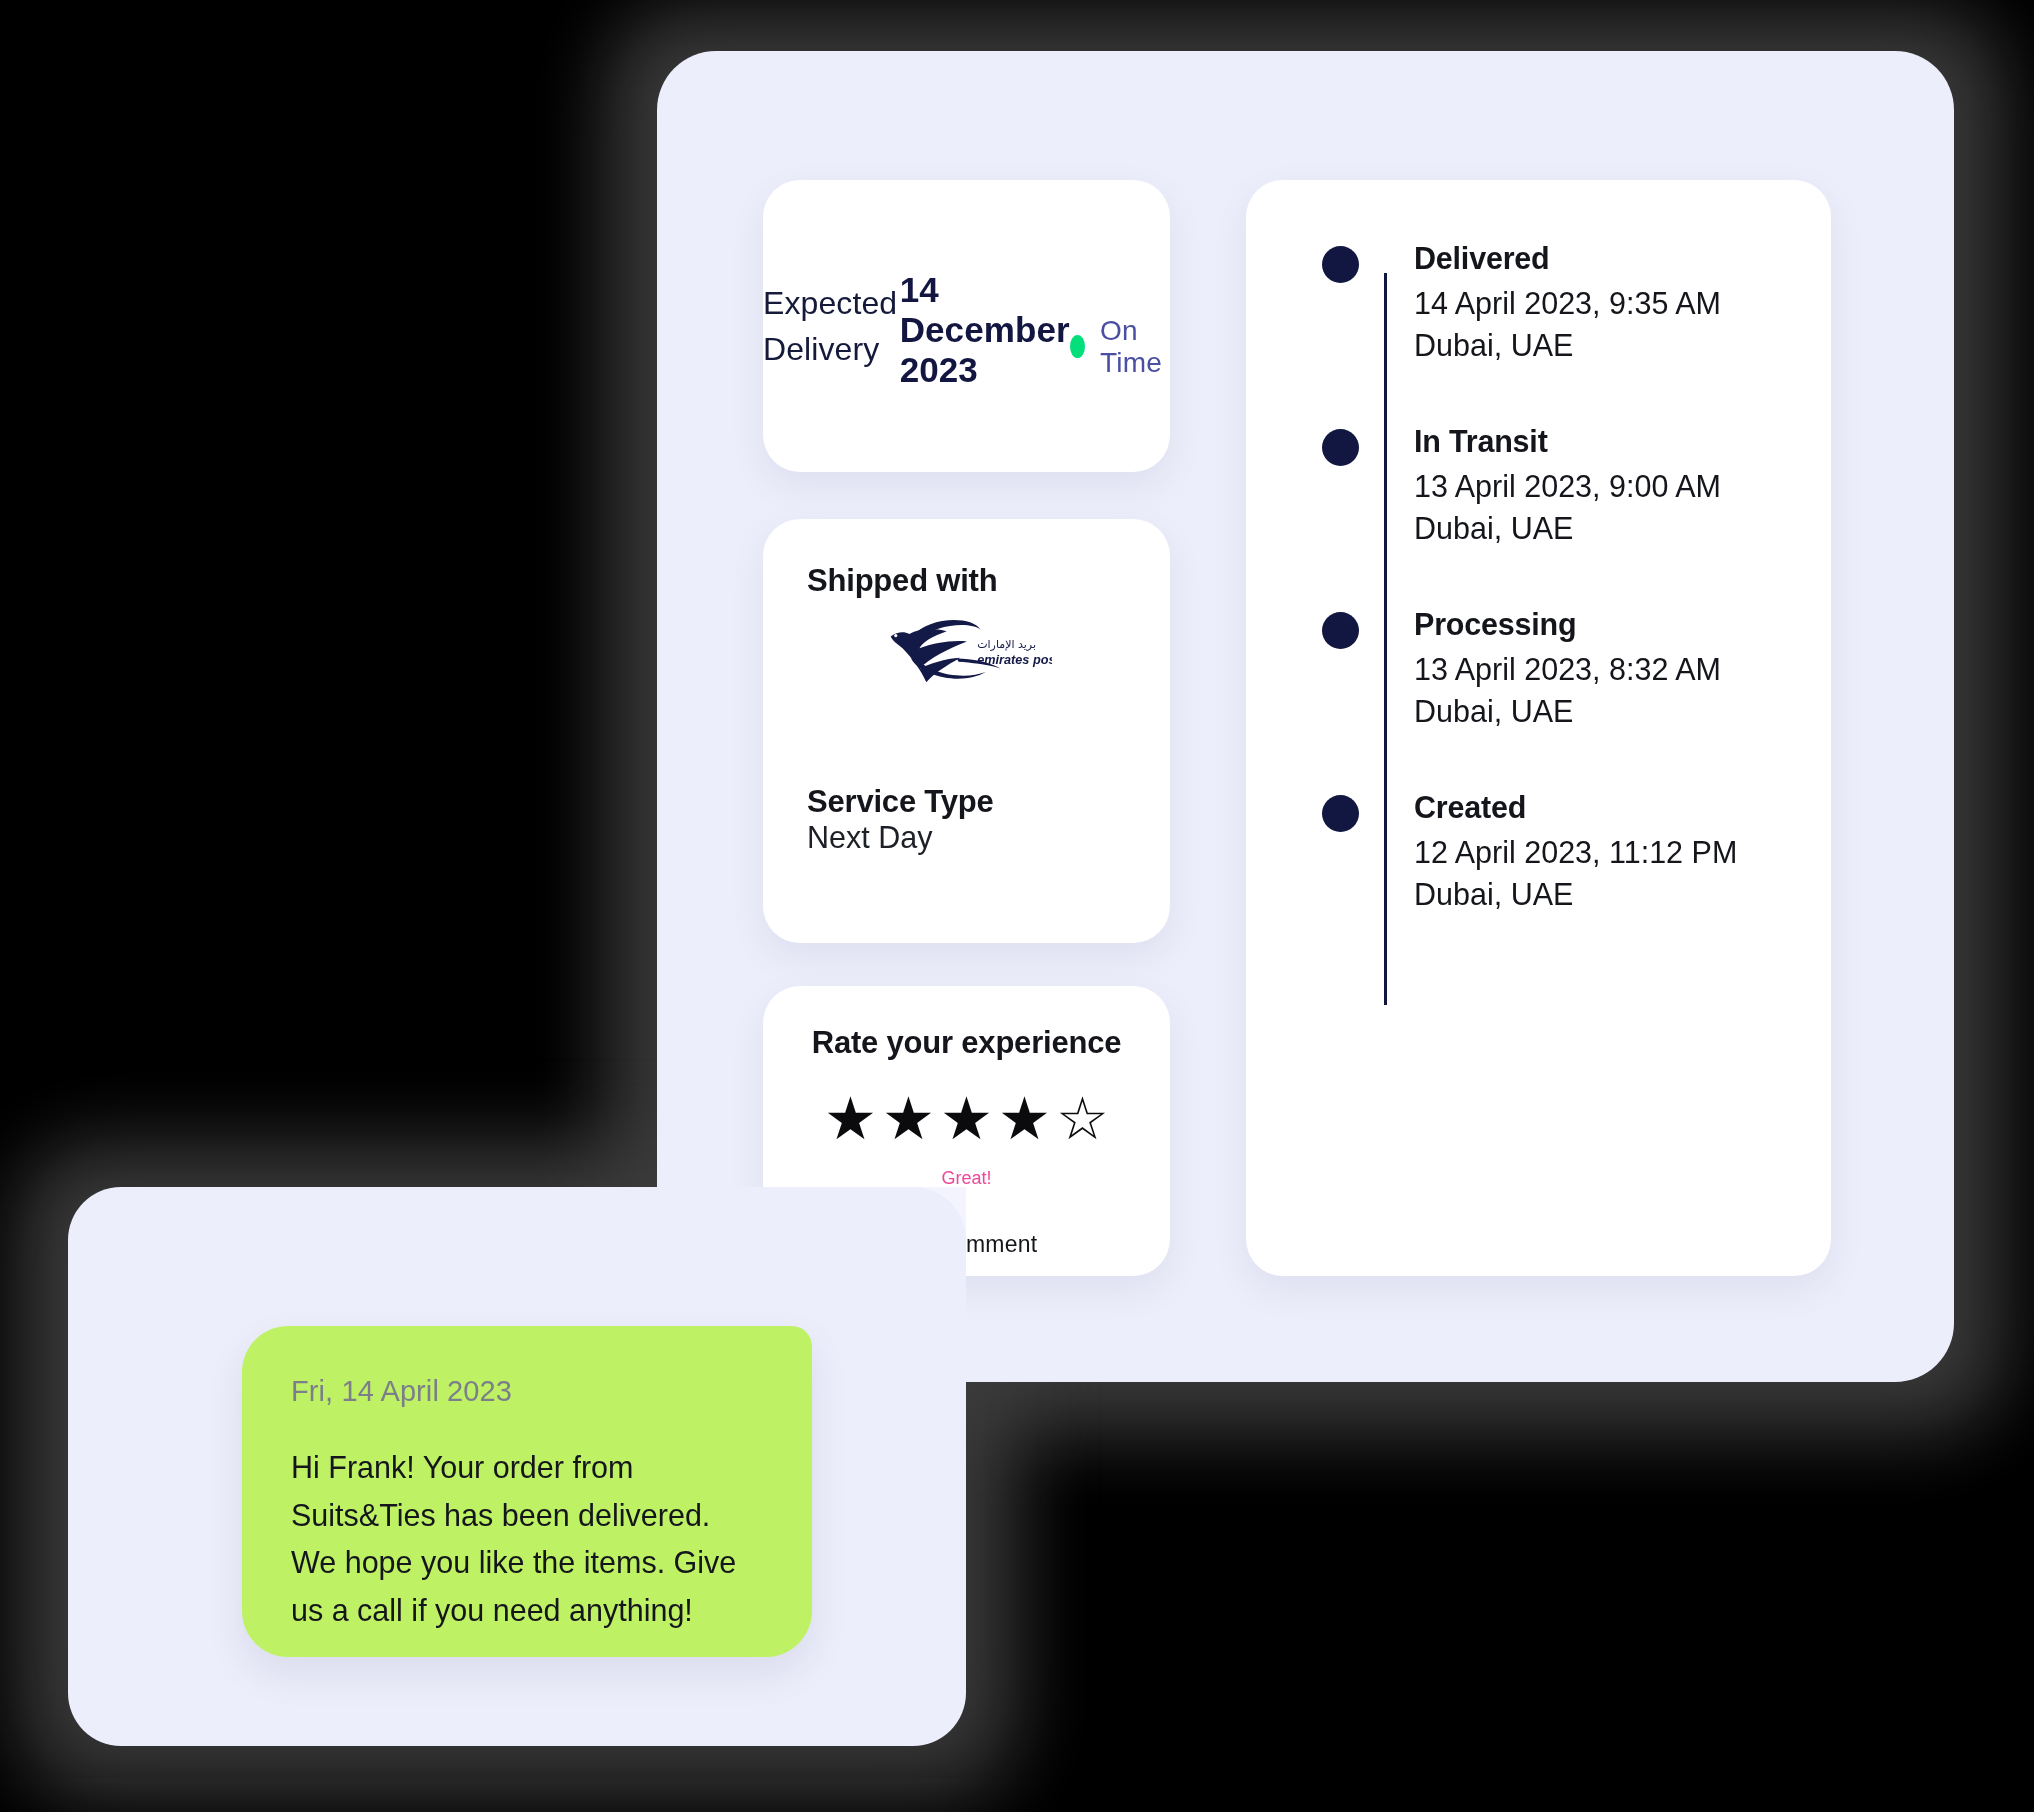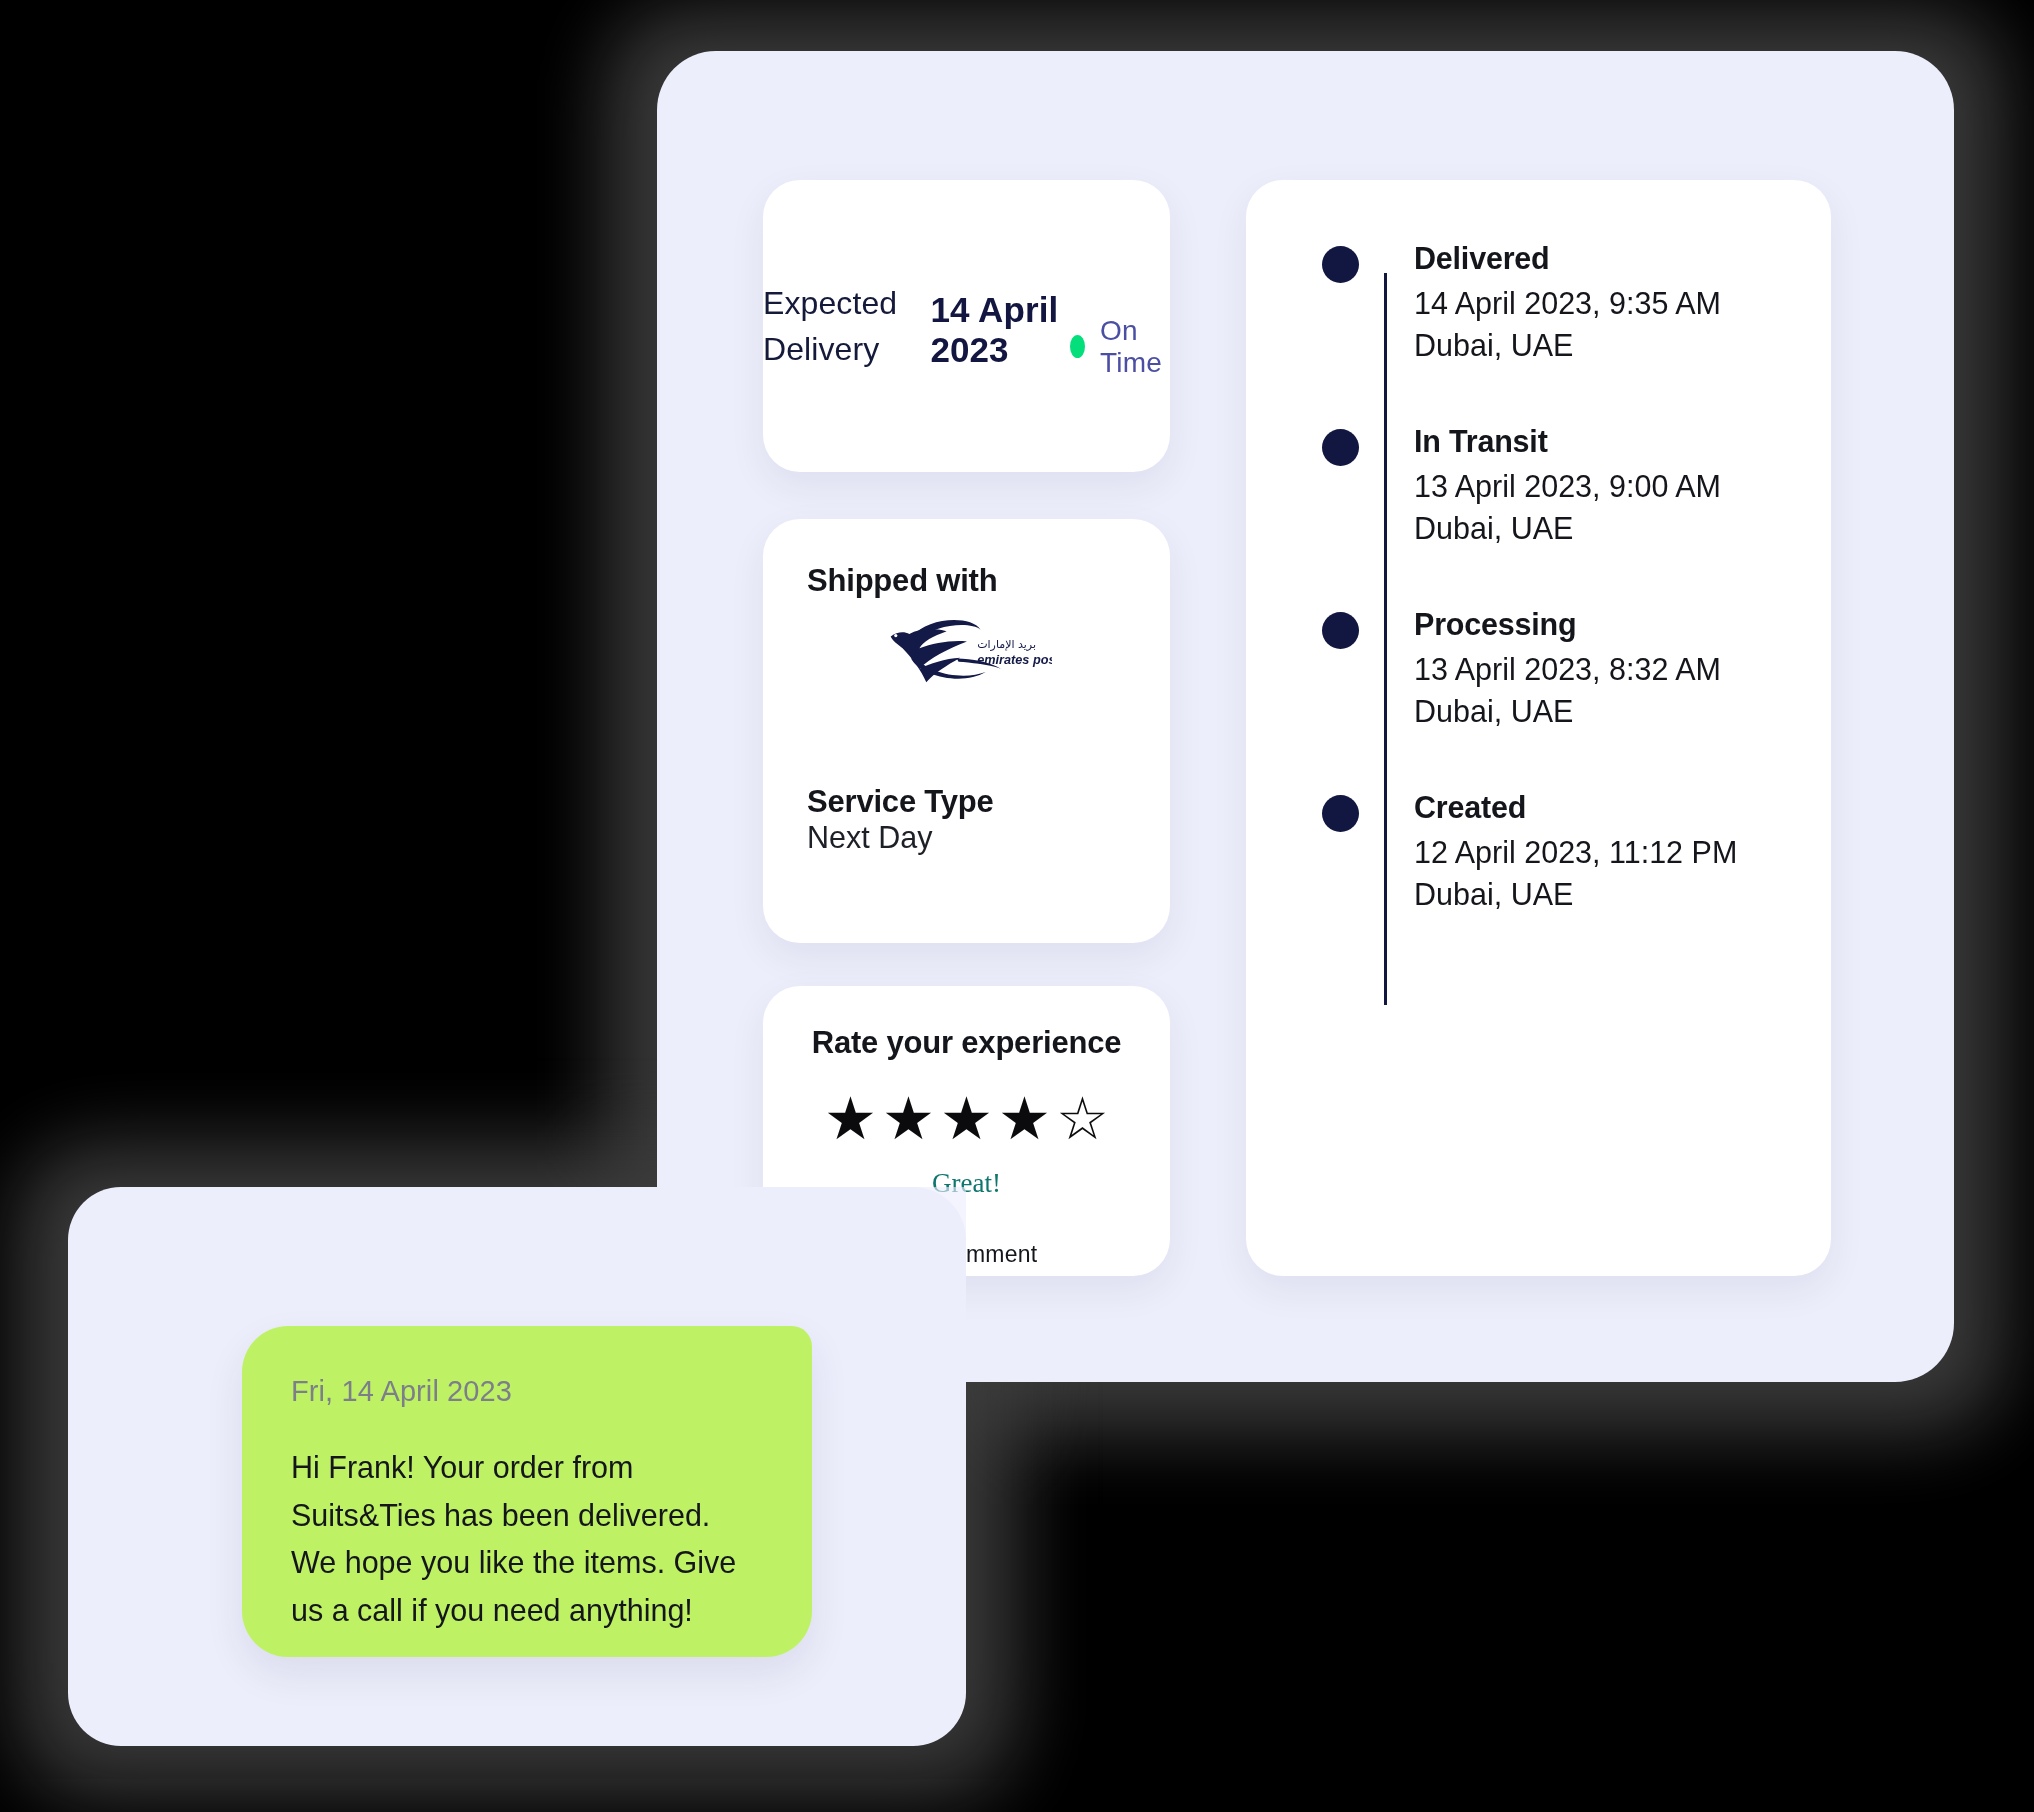--- a/index.html
+++ b/index.html
@@ -80,21 +80,21 @@
   .logo-svg{ width:170px; height:78px; }
   .svc-h{ font-size:31px; font-weight:bold; color:#14161c; margin-top:12px; letter-spacing:-0.2px;}
   .svc-v{ font-size:30.5px; color:#1d2026; margin-top:0; }
 
   
   .card-rating{ left:763px; top:986px; width:407px; height:290px; padding-top:39px;
       display:flex; flex-direction:column; align-items:center; }
   .rate-h{ font-size:31px; font-weight:bold; color:#14161c; letter-spacing:-0.2px;}
   .stars{ display:flex; gap:5.1px; margin-top:29px; font-size:59px; line-height:1; color:#0b0b0e; }
   .star{ display:block; }
-  .rate-word{ font-size:27px; color:#0f766e; margin-top:18.6px;font-family:Liberation Serif, serif; }
+  .rate-word{ font-size:18px; color:#ec4899; margin-top:18.6px; }
   .add-comment{ font-size:23px; margin-top:42px; letter-spacing:0.2px;}
   .ac-add{ color:#9aa0aa; }
   .ac-com{ color:#14161c; }
 
   
   .card-timeline{ left:1246px; top:180px; width:585px; height:1096px; }
   .tl-inner{ position:relative; padding:61px 0 0 76px; height:100%; }
   .tl-line{ position:absolute; left:138px; top:93px; width:2.5px; height:732px; background:#11173f; }
   .tl-item{ position:absolute; left:76px; width:475px; }
   .tl-dot{ position:absolute; left:0px; top:5.1px; width:37px; height:37px; border-radius:50%; background:#111740; }
@@ -121,21 +121,21 @@
 
 <div class="stage">
 
   <div class="halo noise" style="left:606px; top:8.5px; width:1398px; height:1424px;"></div>
   <div class="halo noise" style="left:17px; top:1144px; width:1000px; height:653px;"></div>
 
   <div class="panel-main"></div>
 
   <div class="card card-expected">
     <div class="exp-label">Expected Delivery</div>
-    <div class="exp-date">14 April 2023</div>
+    <div class="exp-date">14 December 2023</div>
     <div class="exp-status">
       <span class="dot-green"></span>
       <span class="exp-status-text">On Time</span>
     </div>
   </div>
 
   <div class="card card-shipped">
     <div class="ship-h">Shipped with</div>
 
     <div class="logo-wrap">

